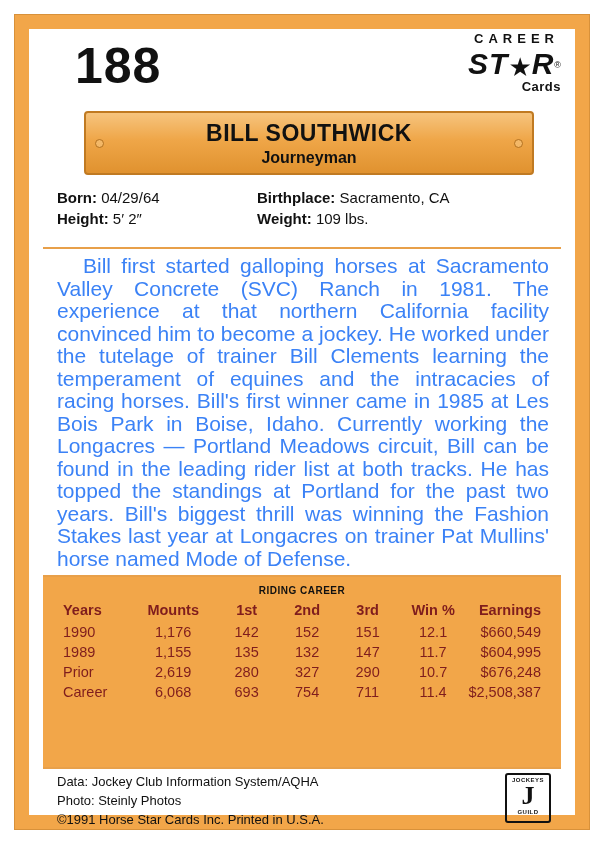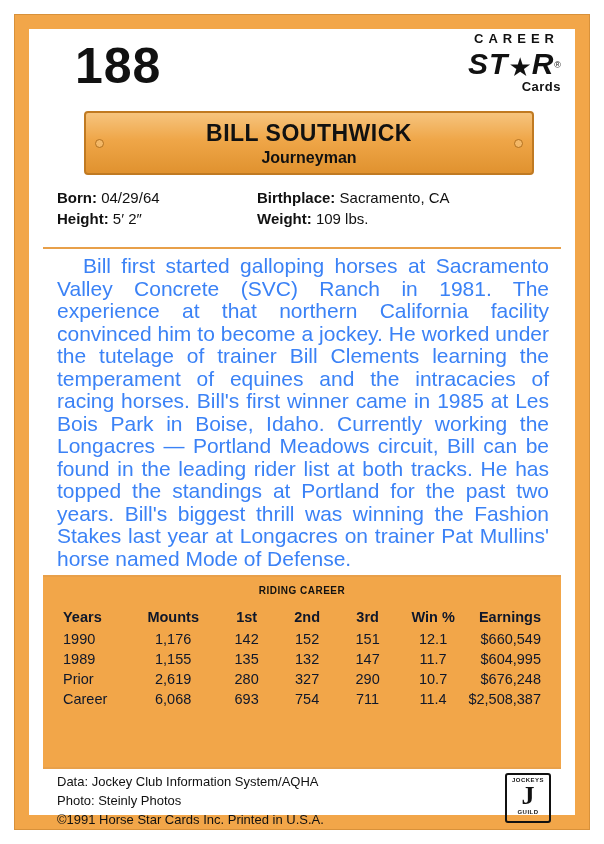--- a/index.html
+++ b/index.html
@@ -198,23 +198,23 @@
     text-align: center;
     font-size: 10px;
     font-weight: bold;
     color: #111;
     margin-top: 8px;
     letter-spacing: 0.5px;
   }
   table.stats {
     width: 100%;
     border-collapse: collapse;
-    margin-top: 11px;
+    margin-top: 4px;
     font-size: 14.5px;
-    color: #0f172a;
+    color: #7f1d1d;
   }
   table.stats th {
     font-weight: bold;
     padding: 2px 0 4px 0;
   }
   table.stats td {
     padding: 2px 0;
   }
   .col-years    { width: 17%; text-align: left;  padding-left: 20px !important; }
   .col-mounts   { width: 17%; text-align: center; }

